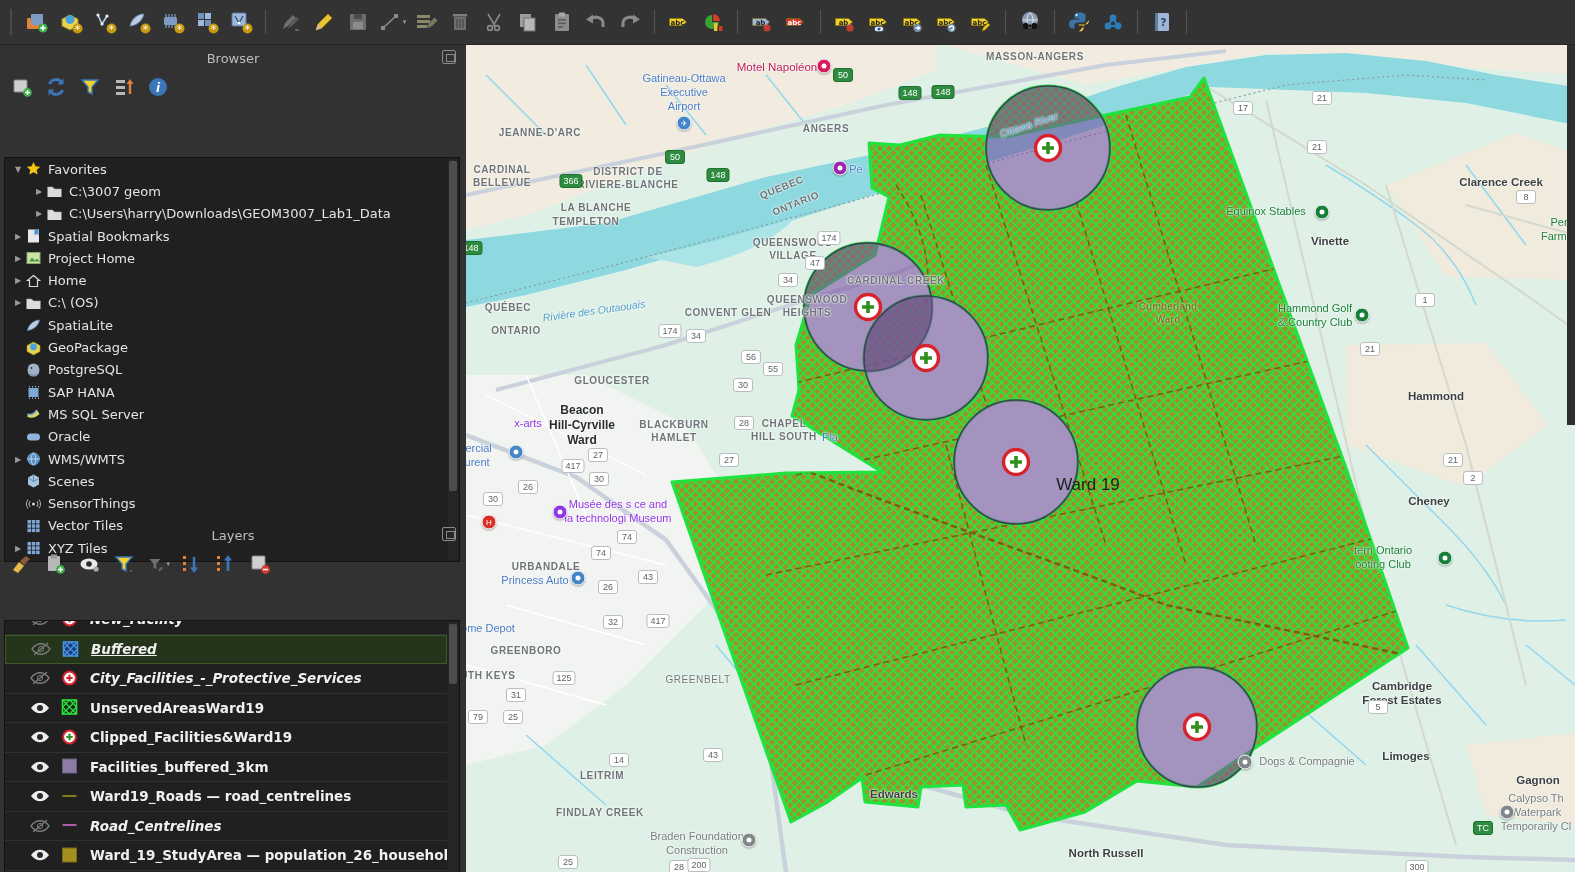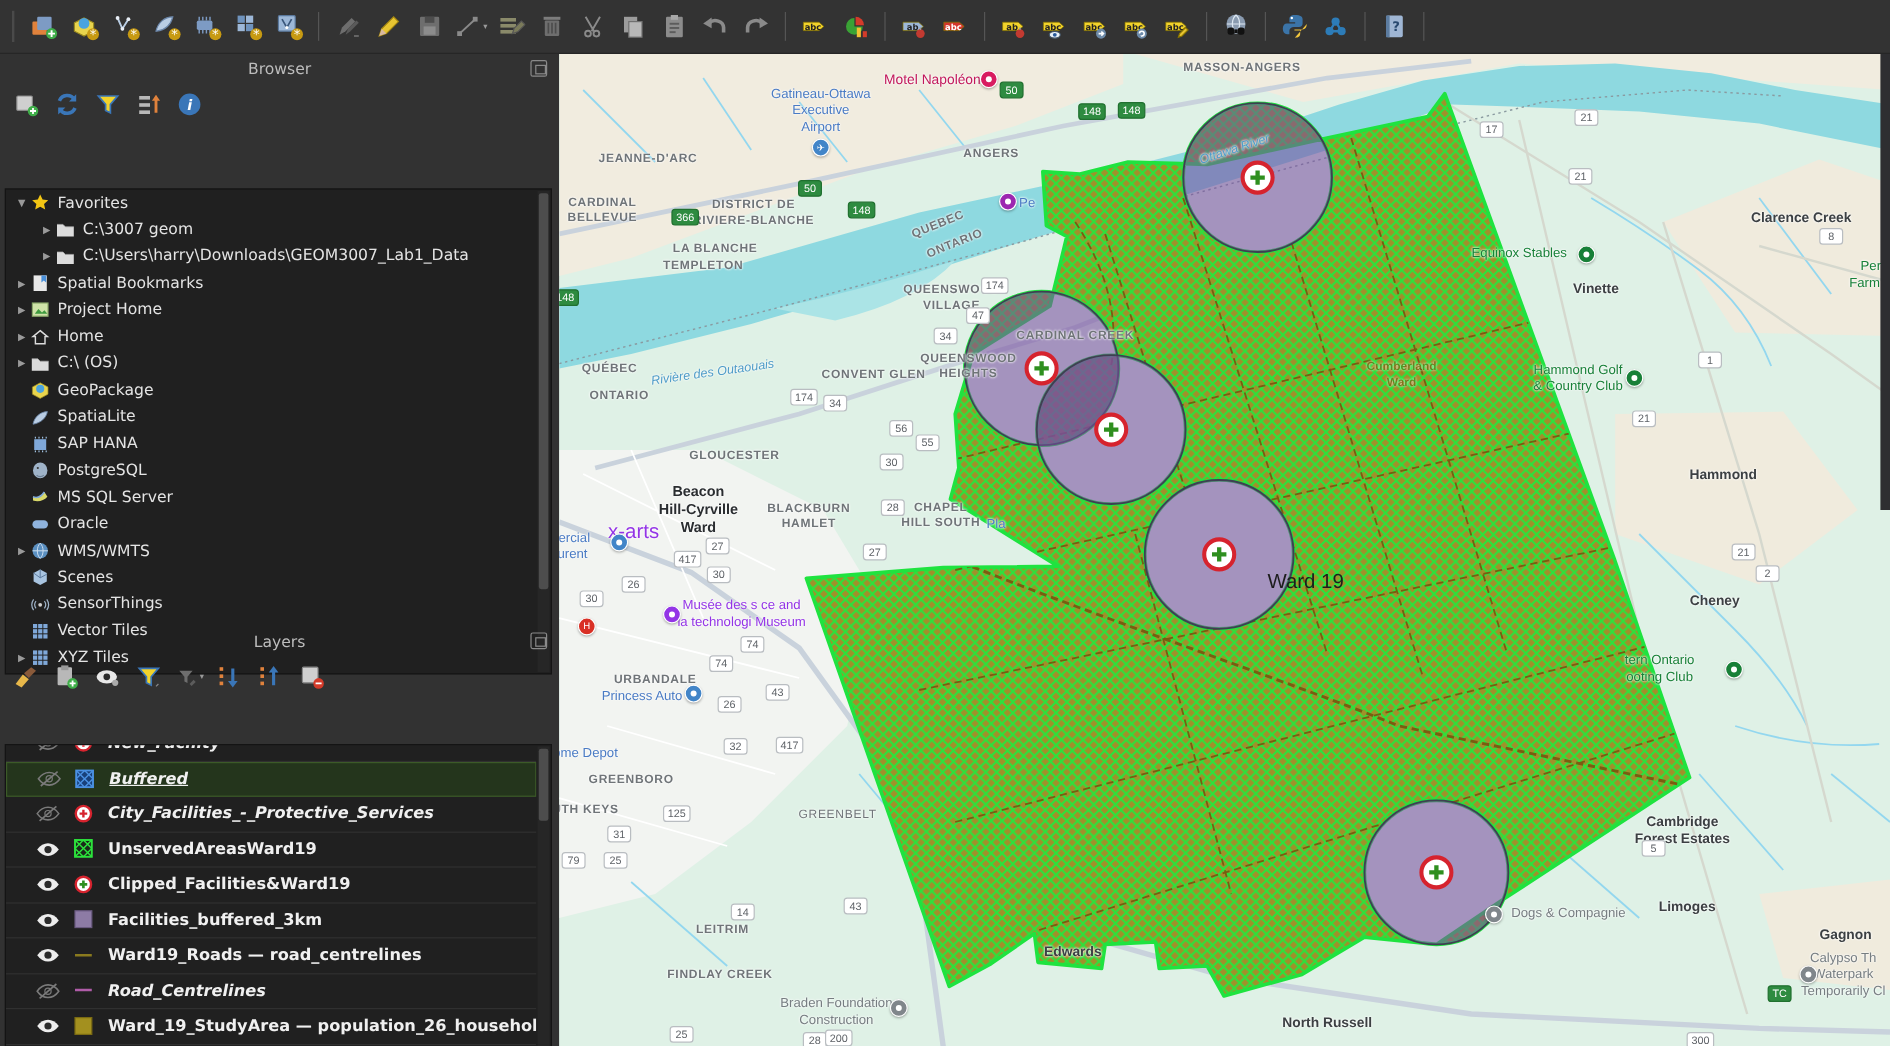--- a/index.html
+++ b/index.html
@@ -402,48 +402,48 @@
           <span class="tree-arrow">▶</span>
           <span class="tree-icon"><svg width="17" height="16" viewBox="0 0 16 16">
               <path d="M1 4h5l2 2h7v8H1z" fill="#dcdcdc"></path>
               <path d="M1 4h5l2 2h7" fill="none" stroke="#aaa" stroke-width=".6"></path>
             </svg></span>
           <span>C:\ (OS)</span>
         </div>
         <div class="tree-row" style="padding-left: 6px;">
           <span class="tree-arrow"></span>
           <span class="tree-icon"><svg width="17" height="16" viewBox="0 0 16 16">
+              <path d="M2 13.5C3 7.5 8.5 3 14 3c-1 5.5-5.5 9.5-12 10.5z" fill="#b9cde4" stroke="#6a85a8" stroke-width=".7"></path>
+            </svg></span>
+          <span>SpatiaLite</span>
+        </div>
+        <div class="tree-row" style="padding-left: 6px;">
+          <span class="tree-arrow"></span>
+          <span class="tree-icon"><svg width="17" height="16" viewBox="0 0 16 16">
               <path d="M1.5 5.5L8 2l6.5 3.5v6L8 15l-6.5-3.5z" fill="#e8d44d" stroke="#9a8a20" stroke-width=".6"></path>
               <circle cx="8" cy="7" r="3.4" fill="#4aa3df"></circle>
             </svg></span>
           <span>GeoPackage</span>
-        </div>
-        <div class="tree-row" style="padding-left: 6px;">
-          <span class="tree-arrow"></span>
-          <span class="tree-icon"><svg width="17" height="16" viewBox="0 0 16 16">
-              <path d="M2 13.5C3 7.5 8.5 3 14 3c-1 5.5-5.5 9.5-12 10.5z" fill="#b9cde4" stroke="#6a85a8" stroke-width=".7"></path>
-            </svg></span>
-          <span>SpatiaLite</span>
-        </div>
-        <div class="tree-row" style="padding-left: 6px;">
-          <span class="tree-arrow"></span>
-          <span class="tree-icon"><svg width="17" height="16" viewBox="0 0 16 16">
-              <rect x="3" y="4" width="10" height="9" fill="#7fa8d9"></rect>
-              <path d="M4 2v1.4M7 2v1.4M10 2v1.4M13 2v1.4M4 13.5v1.4M7 13.5v1.4M10 13.5v1.4M13 13.5v1.4" stroke="#9fc0e0" stroke-width="1"></path>
-            </svg></span>
-          <span>SAP HANA</span>
         </div>
         <div class="tree-row" style="padding-left: 6px;">
           <span class="tree-arrow"></span>
           <span class="tree-icon"><svg width="17" height="16" viewBox="0 0 16 16">
               <ellipse cx="8" cy="8" rx="6" ry="6.6" fill="#9fb3c8"></ellipse>
               <circle cx="6" cy="6" r=".9" fill="#333"></circle>
               <path d="M5 12c1.5 1.5 4.5 1.5 6 0" stroke="#6b7f94" fill="none"></path>
             </svg></span>
           <span>PostgreSQL</span>
+        </div>
+        <div class="tree-row" style="padding-left: 6px;">
+          <span class="tree-arrow"></span>
+          <span class="tree-icon"><svg width="17" height="16" viewBox="0 0 16 16">
+              <rect x="3" y="4" width="10" height="9" fill="#7fa8d9"></rect>
+              <path d="M4 2v1.4M7 2v1.4M10 2v1.4M13 2v1.4M4 13.5v1.4M7 13.5v1.4M10 13.5v1.4M13 13.5v1.4" stroke="#9fc0e0" stroke-width="1"></path>
+            </svg></span>
+          <span>SAP HANA</span>
         </div>
         <div class="tree-row" style="padding-left: 6px;">
           <span class="tree-arrow"></span>
           <span class="tree-icon"><svg width="17" height="16" viewBox="0 0 16 16">
               <path d="M2 11c4 1.5 9 .5 12-3l-2.5-4C9 8 5.5 9.5 2 8z" fill="#d8d86a"></path>
               <path d="M2 8c3.5 1.5 7-0.5 9.5-4" stroke="#7fa8d9" stroke-width="1.4" fill="none"></path>
             </svg></span>
           <span>MS SQL Server</span>
         </div>
         <div class="tree-row" style="padding-left: 6px;">
@@ -899,21 +899,21 @@
       <div class="map-label" style="left: 311px; top: 22px; color: rgb(194, 24, 91); font-size: 11.5px;">Motel Napoléon</div>
       <div class="map-label" style="left: 218px; top: 48px; color: rgb(74, 123, 196); font-size: 11px;">Gatineau-Ottawa
 Executive
 Airport</div>
       <div class="map-label" style="left: 152px; top: 467px; color: rgb(147, 52, 230); font-size: 11px;">Musée des s ce and
 la technologi Museum</div>
       <div class="map-label" style="left: 69px; top: 536px; color: rgb(74, 123, 196); font-size: 11px;">Princess Auto</div>
       <div class="map-label" style="left: 18px; top: 584px; color: rgb(74, 123, 196); font-size: 11px;">Home Depot</div>
       <div class="map-label" style="left: 8px; top: 411px; color: rgb(74, 123, 196); font-size: 11px;">mercial
 aurent</div>
-      <div class="map-label" style="left: 14px; top: 398px; color: rgb(147, 52, 230); font-size: 17px; margin-left: 48px;">x-arts</div>
+      <div class="map-label" style="left: 14px; top: 379px; color: rgb(147, 52, 230); font-size: 11px; margin-left: 48px;">x-arts</div>
       <div class="map-label" style="left: 390px; top: 125px; color: rgb(74, 123, 196); font-size: 11px;">Pe</div>
       <div class="map-label" style="left: 364px; top: 393px; color: rgb(74, 123, 196); font-size: 11px;">Pla</div>
       <div class="shield g" style="left: 444px; top: 48px;">148</div>
       <div class="shield g" style="left: 377px; top: 30px;">50</div>
       <div class="shield g" style="left: 477px; top: 47px;">148</div>
       <div class="shield g" style="left: 105px; top: 136px;">366</div>
       <div class="shield g" style="left: 252px; top: 130px;">148</div>
       <div class="shield g" style="left: 209px; top: 112px;">50</div>
       <div class="shield g" style="left: 5px; top: 203px;">148</div>
       <div class="shield w" style="left: 363px; top: 193px;">174</div>

